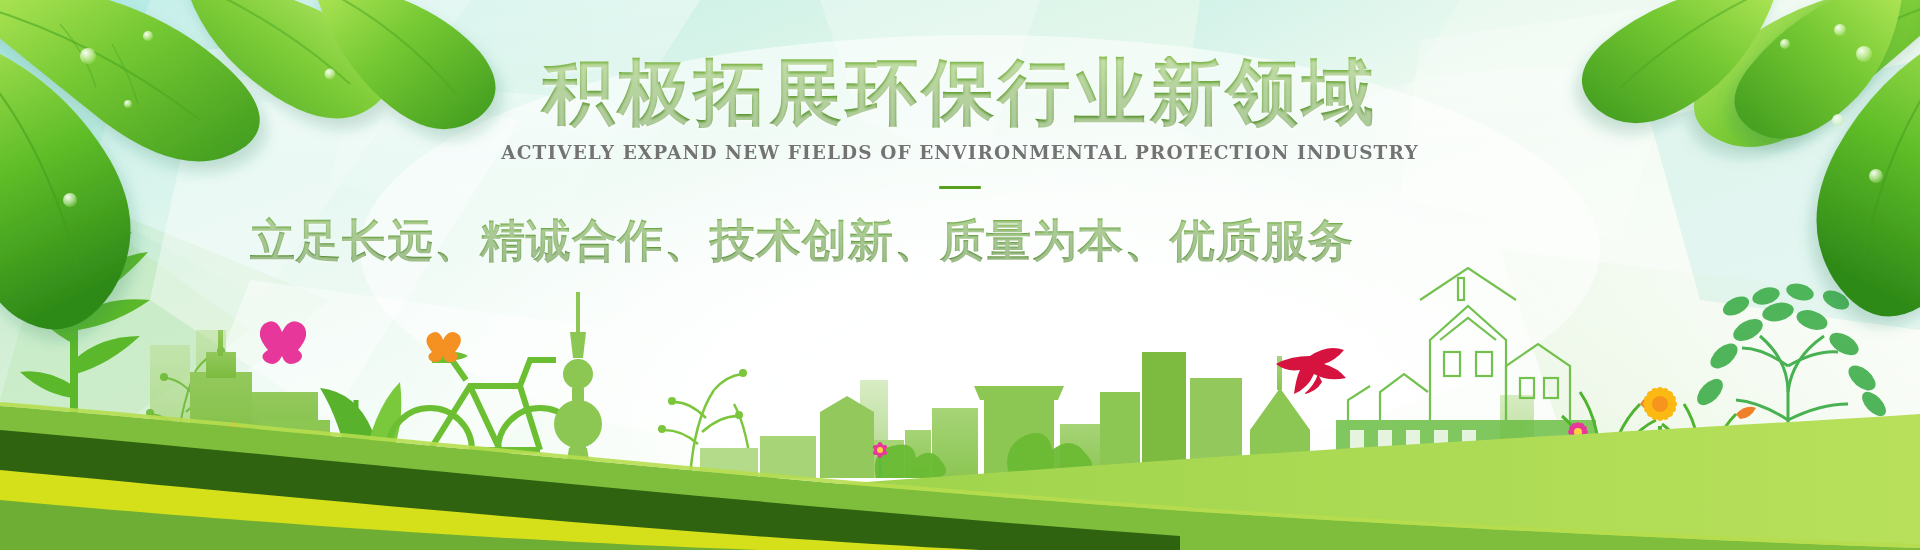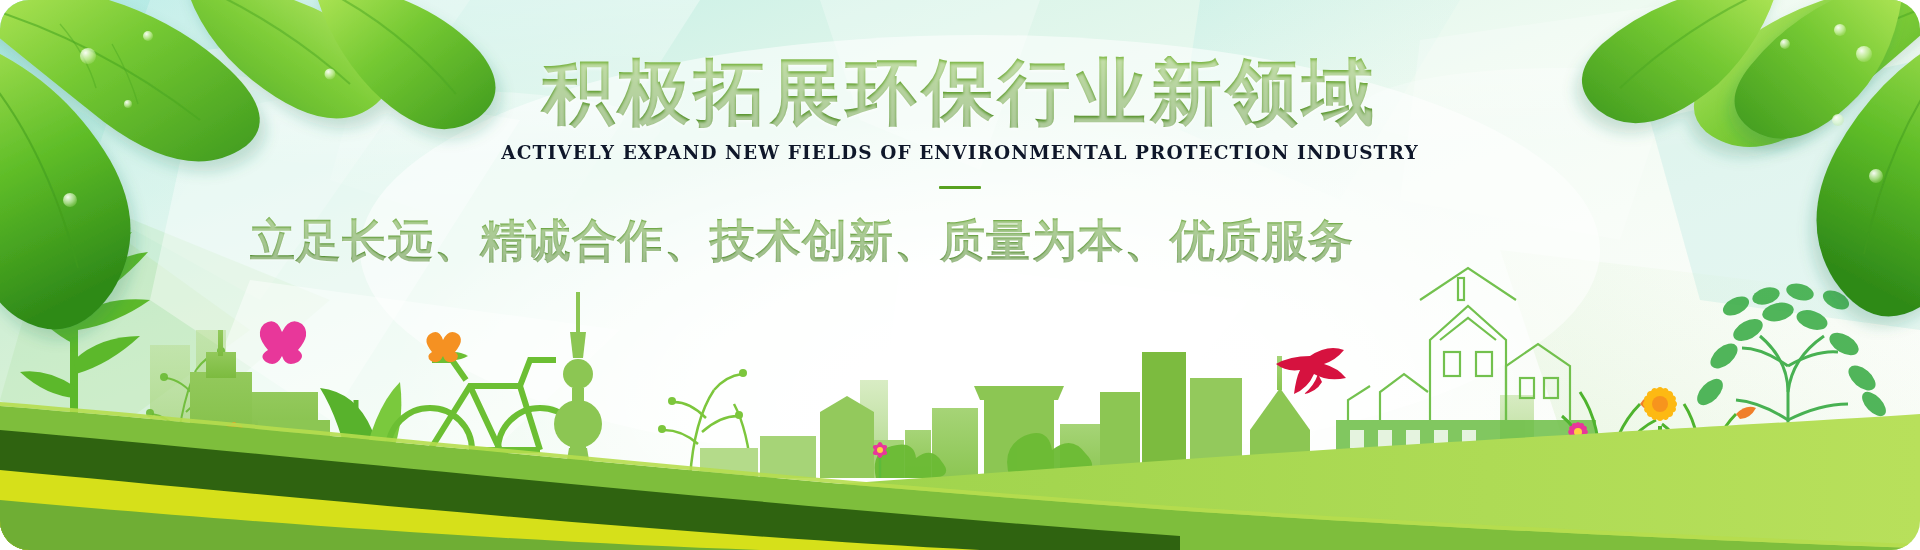--- a/index.html
+++ b/index.html
@@ -4,21 +4,20 @@
 <title>Eco Banner</title>
 <style>
   html,body{margin:0;padding:0;background:#fff;}
   body{font-family:"Liberation Sans","DejaVu Sans",sans-serif;}
 
   #banner{
     position:relative;
     width:1920px;height:550px;
     overflow:hidden;
     background:#eef9f3;
-    border-radius:29px;
   }
 
   
   .bg-sky{
     position:absolute;inset:0;
     background:
       radial-gradient(ellipse 900px 420px at 52% 72%, #ffffff 0%, rgba(255,255,255,0.85) 32%, rgba(255,255,255,0) 68%),
       linear-gradient(160deg, #b8ecea 0%, #c9f0e6 14%, #ddf5ea 30%, #eefaf1 48%, #f6fcf6 64%, #fbfdfa 80%, #ffffff 100%);
   }
   .bg-facets{position:absolute;inset:0;}
@@ -45,21 +44,21 @@
     background-clip:text;
     -webkit-text-fill-color:transparent;
     text-shadow:0 2px 3px rgba(255,255,255,0.55);
   }
   .title-sub{
     position:absolute;top:142px;left:0;width:1920px;
     font-family:"DejaVu Serif","Liberation Serif",serif;
     font-weight:700;
     font-size:18.5px;
     letter-spacing:1.1px;
-    color:#0f172a;
+    color:#737373;
   }
   .divider-wrap{
     position:absolute;top:186px;left:0;width:1920px;
     display:flex;justify-content:center;
   }
   .divider-line{
     width:42px;height:3px;background:#57a11f;border-radius:1px;
   }
   .title-slogan{
     position:absolute;top:215px;left:0;width:1604px;

